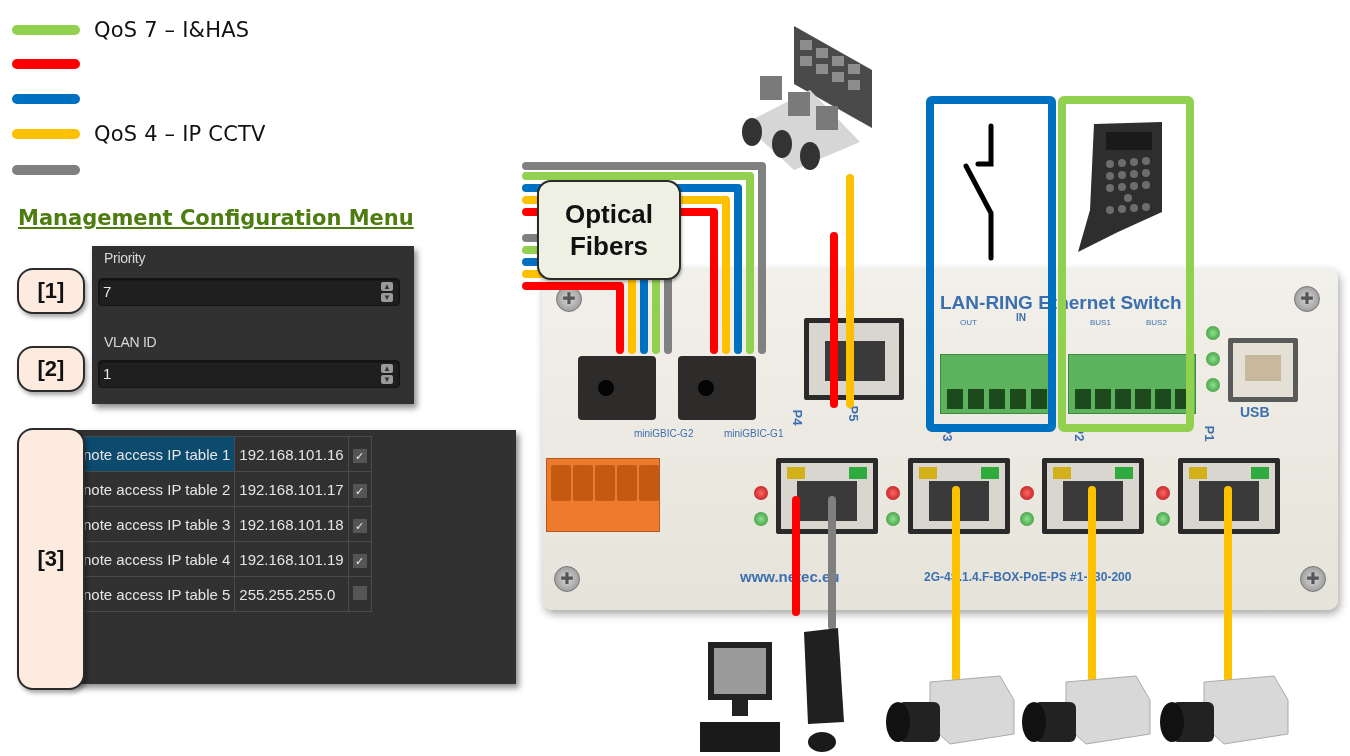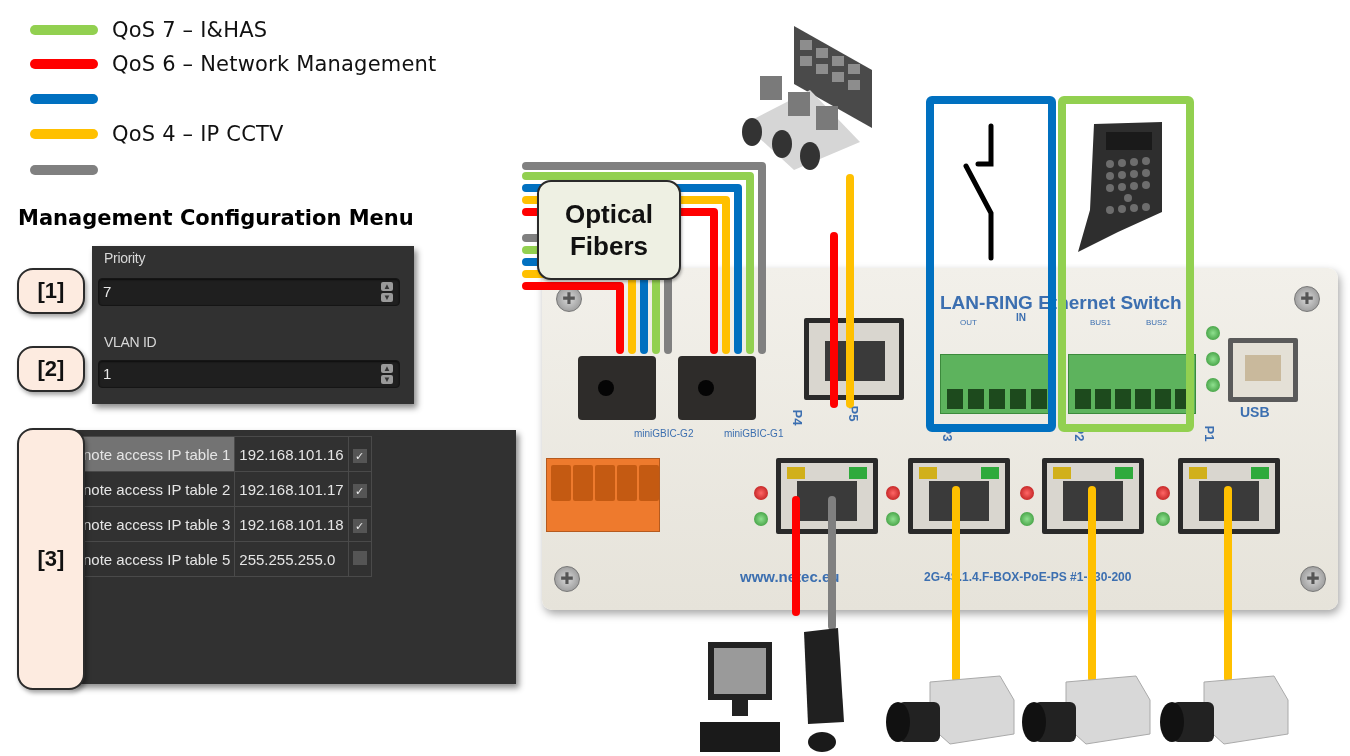--- a/index.html
+++ b/index.html
@@ -1,24 +1,24 @@
 <!DOCTYPE html>
 <html><head>
 <meta charset="utf-8">
 <style>
   html, body { margin: 0; padding: 0; background: #ffffff; }
   body { width: 1350px; height: 756px; position: relative; overflow: hidden; font-family: "Liberation Sans", sans-serif; }
   .abs { position: absolute; }
 
   
-  .legend-item { position: absolute; left: 30px; height: 28px; display: flex; align-items: center; justify-content: flex-end; }
+  .legend-item { position: absolute; left: 12px; height: 28px; display: flex; align-items: center; justify-content: flex-end; }
   .legend-swatch { width: 68px; height: 10px; border-radius: 6px; margin-right: 14px; }
   .legend-text { font-family: "DejaVu Sans", sans-serif; font-size: 21px; color: #111; letter-spacing: 0.2px; }
 
-  .menu-title { left: 18px; top: 206px; font-family: "DejaVu Sans", sans-serif; font-weight: bold; font-size: 21px; color: #000000; }
+  .menu-title { left: 18px; top: 206px; font-family: "DejaVu Sans", sans-serif; font-weight: bold; font-size: 21px; color: #4d7c0f; text-decoration: underline; }
 
   
   .badge { position: absolute; background: #fdebe0; border: 2px solid #2b2b2b; border-radius: 16px; display: flex; align-items: center; justify-content: center; font-weight: bold; font-size: 22px; color: #111; box-shadow: 2px 3px 4px rgba(0,0,0,0.35); }
 
   
   .panel { position: absolute; background: #313131; box-shadow: 3px 4px 6px rgba(0,0,0,0.45); }
   .field-label { position: absolute; color: #d8d8d8; font-size: 14px; letter-spacing: -0.3px; }
   .spin { position: absolute; background: #1f1f1f; border: 1px solid #151515; border-radius: 4px; height: 26px; box-shadow: inset 0 1px 2px rgba(0,0,0,0.6); }
   .spin-value { position: absolute; left: 4px; top: 4px; color: #e8e8e8; font-size: 15px; }
   .spin-btn { position: absolute; right: 6px; width: 12px; height: 9px; background: #9a9a9a; border-radius: 2px; font-size: 8px; line-height: 9px; text-align: center; color: #333; }
@@ -53,21 +53,20 @@
 </head>
 <body>
 
 <div>
   <div class="legend-item" style="top:16px">
     <span class="legend-swatch" style="background:#92d050"></span>
     <span class="legend-text">QoS 7 – I&amp;HAS</span>
   </div>
   <div class="legend-item" style="top:50px">
     <span class="legend-swatch" style="background:#ff0000"></span>
-    <span class="legend-text">QoS 6 – Network Management</span>
   </div>
   <div class="legend-item" style="top:85px">
     <span class="legend-swatch" style="background:#0070c0"></span>
   </div>
   <div class="legend-item" style="top:120px">
     <span class="legend-swatch" style="background:#ffc000"></span>
     <span class="legend-text">QoS 4 – IP CCTV</span>
   </div>
   <div class="legend-item" style="top:156px">
     <span class="legend-swatch" style="background:#808080"></span>
@@ -92,32 +91,37 @@
     <span class="spin-value">1</span>
     <span class="spin-btn" style="top:3px">▲</span>
     <span class="spin-btn" style="top:14px">▼</span>
   </div>
 </div>
 
 <div class="panel" style="left:70px;top:430px;width:446px;height:254px">
   <table class="acl" style="left:8px;top:6px">
     <tbody>
     <tr>
-      <td style="text-align:right;background:#737373">note access IP table 1</td>
+      <td style="text-align:right;background:#0c4a6e">note access IP table 1</td>
       <td>192.168.101.16</td>
       <td style="text-align:center"><span class="chk">✓</span></td>
     </tr>
     <tr>
       <td style="text-align:left">note access IP table 2</td>
       <td>192.168.101.17</td>
       <td style="text-align:center"><span class="chk">✓</span></td>
     </tr>
     <tr>
       <td style="text-align:right">note access IP table 3</td>
       <td>192.168.101.18</td>
+      <td style="text-align:center"><span class="chk">✓</span></td>
+    </tr>
+    <tr>
+      <td style="text-align:right">note access IP table 4</td>
+      <td>192.168.101.19</td>
       <td style="text-align:center"><span class="chk">✓</span></td>
     </tr>
     <tr>
       <td style="text-align:left">note access IP table 5</td>
       <td>255.255.255.0</td>
       <td style="text-align:center"><span class="chk"></span></td>
     </tr>
   </tbody>
     </table>
 </div>

